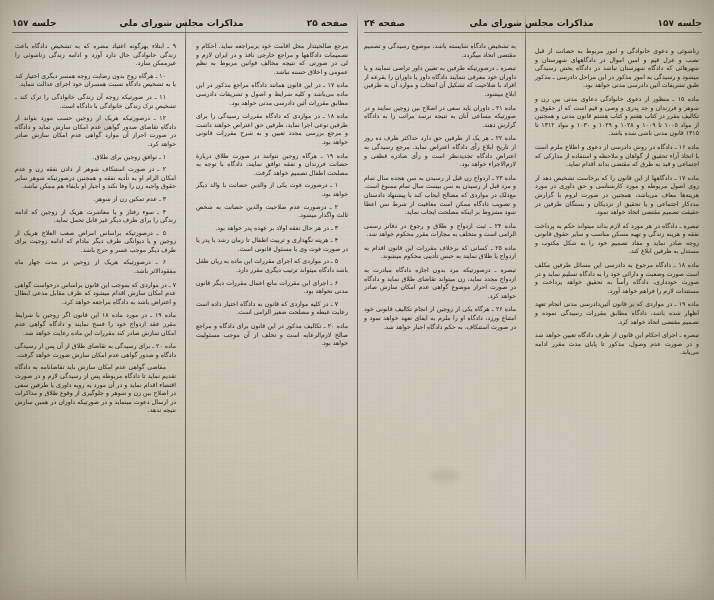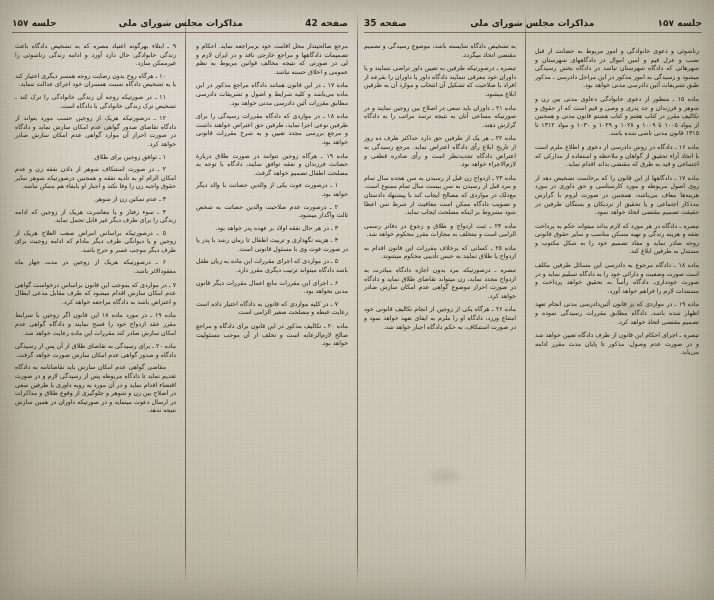--- a/index.html
+++ b/index.html
@@ -103,30 +103,30 @@
     pointer-events: none;
   }
 </style>
 </head>
 <body>
 
 <div class="page">
   <div class="paper"></div>
 
   <div class="hdr-row" style="left:12px; top:18px; width:336px;">
-    <span>صفحه 42</span>
+    <span>صفحه ۲۵</span>
     <span>مذاکرات مجلس شورای ملی</span>
     <span>جلسه ۱۵۷</span>
   </div>
   <div class="hdr-rule" style="left:12px; top:32px; width:336px;"></div>
 
   <div class="hdr-row" style="left:364px; top:18px; width:338px;">
     <span>جلسه ۱۵۷</span>
     <span>مذاکرات مجلس شورای ملی</span>
-    <span>صفحه 35</span>
+    <span>صفحه ۲۴</span>
   </div>
   <div class="hdr-rule" style="left:364px; top:32px; width:338px;"></div>
 
   <div class="vrule" style="right:188px;"></div>
   <div class="vrule" style="right:356px;"></div>
   <div class="vrule" style="right:528px;"></div>
 
   <div class="col" style="right:12px; width:170px;">
     <div class="col-inner">
       <p class="para art">زناشوئی و دعوی خانوادگی و امور مربوط به حضانت از قبل نصب و عزل قیم و امین اموال در دادگاههای شهرستان و شهرهائی که دادگاه شهرستان نباشد در دادگاه بخش رسیدگی میشود و رسیدگی به امور مذکور در این مراحل دادرسی ـ مذکور طبق تشریفات آئین دادرسی مدنی خواهد بود.</p>

